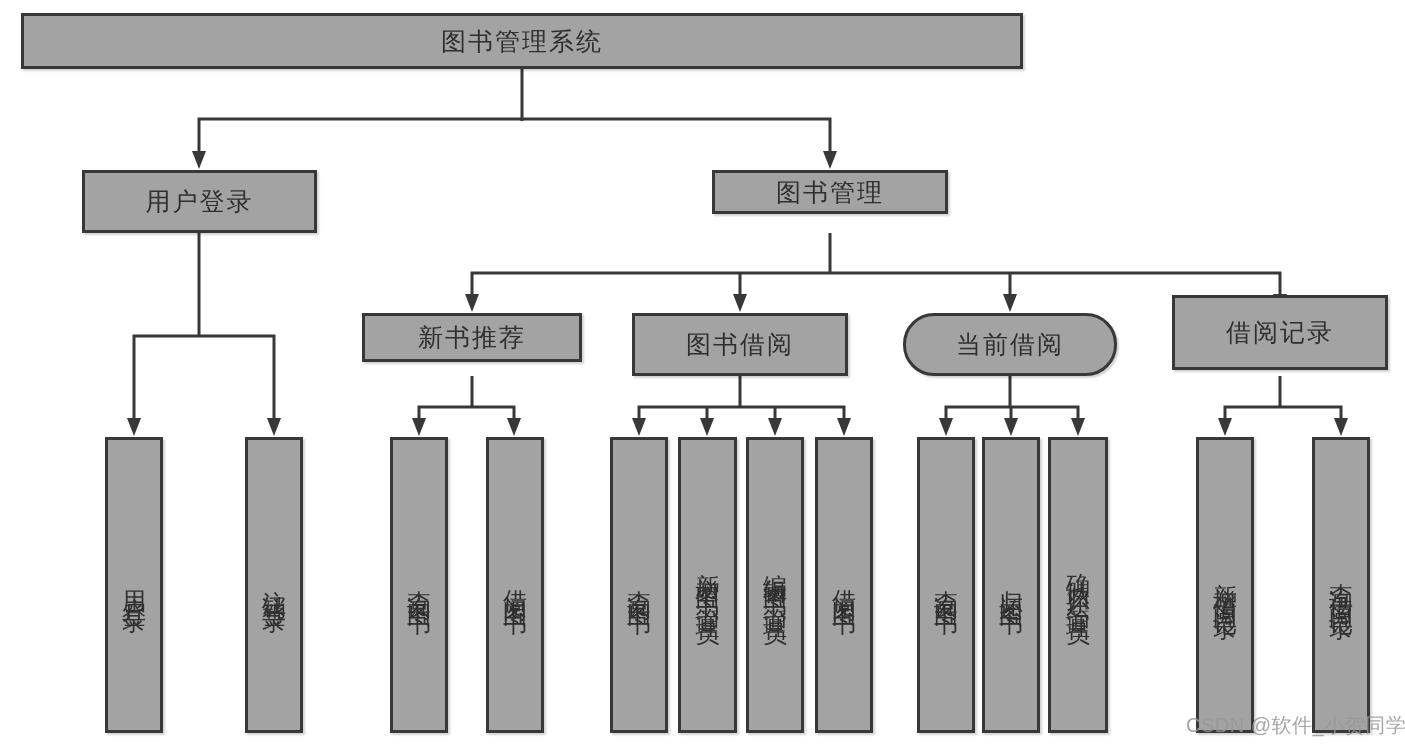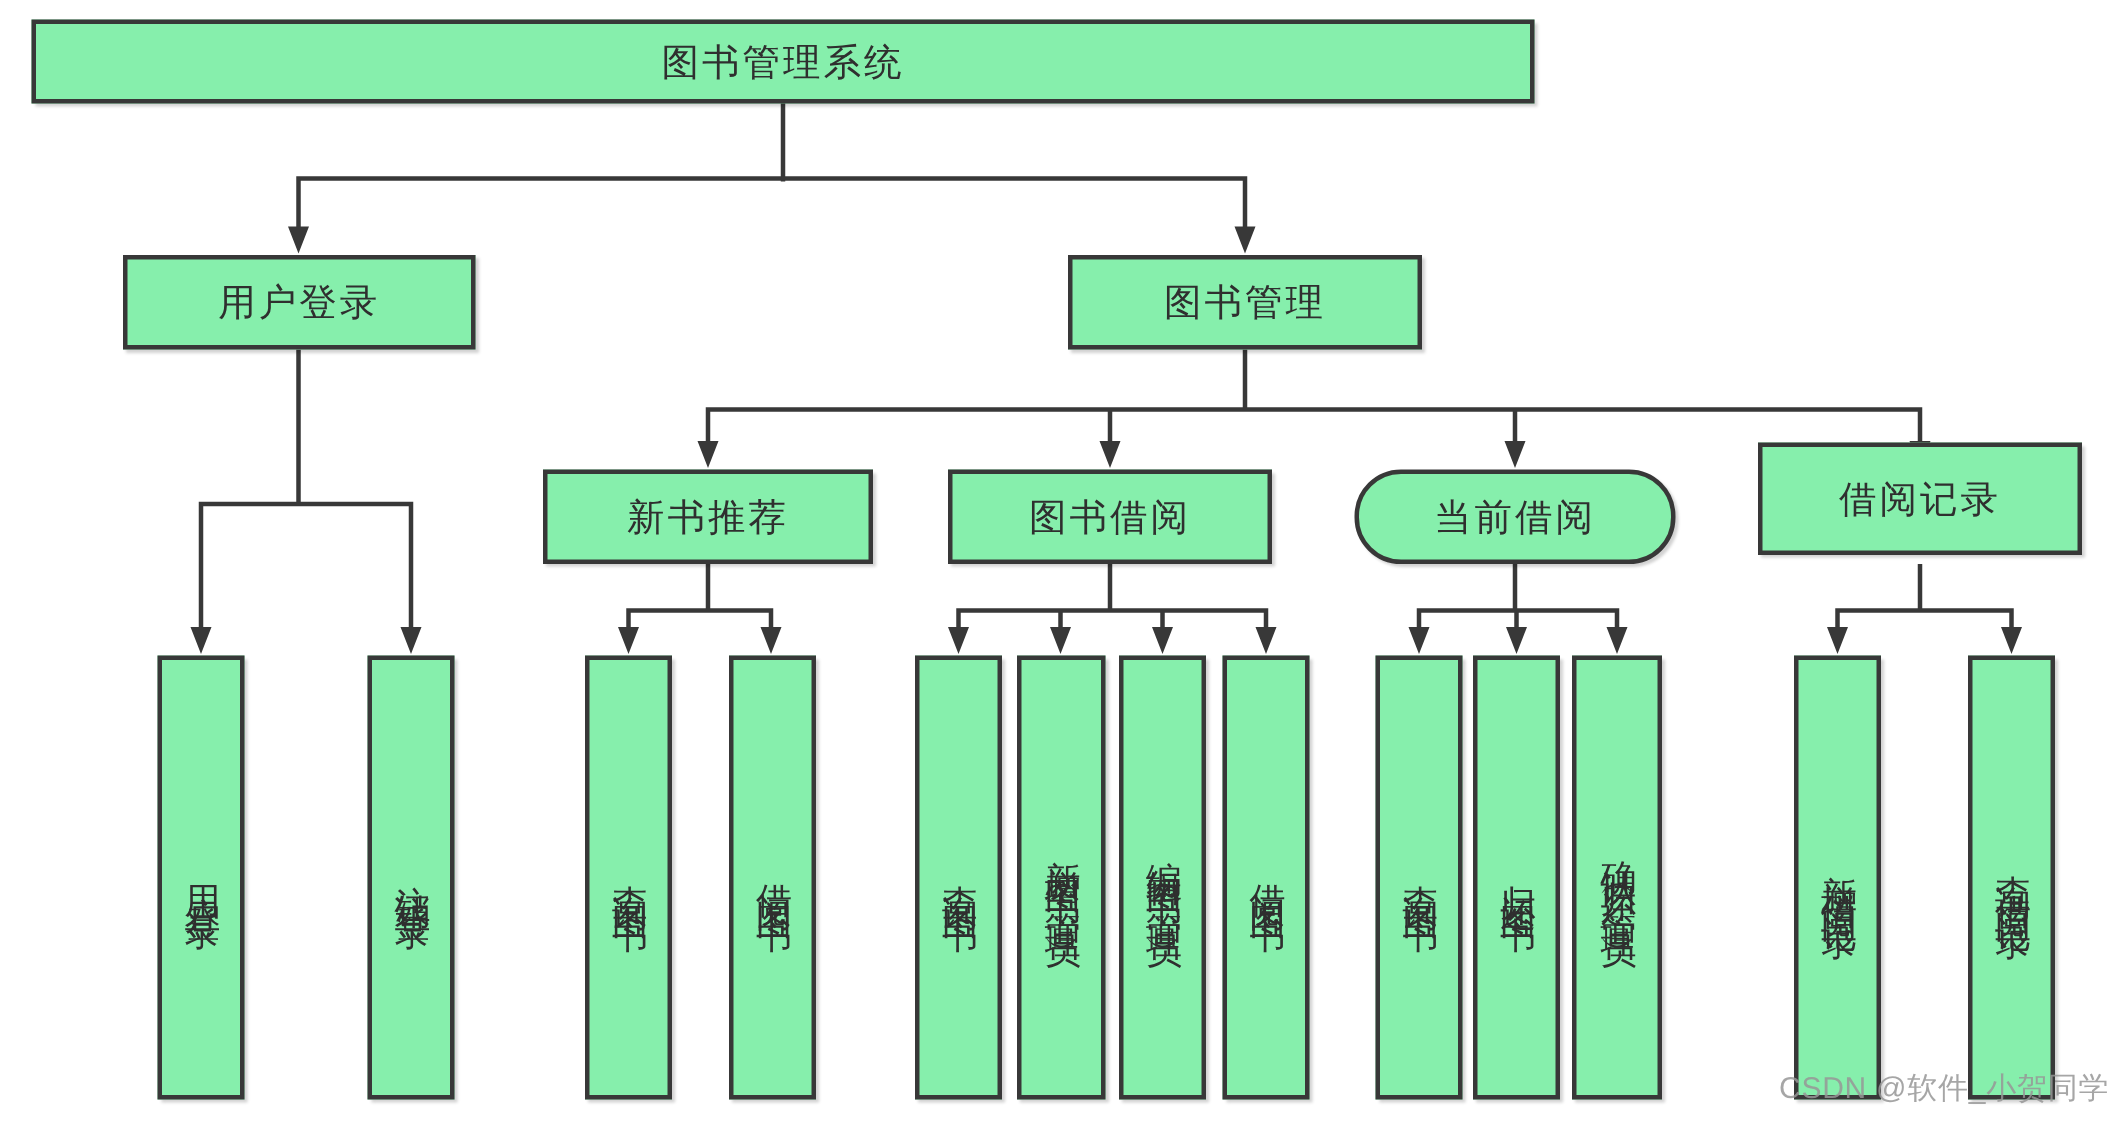--- a/index.html
+++ b/index.html
@@ -19,21 +19,21 @@
   }
   .connectors {
     position: absolute;
     left: 0;
     top: 0;
     z-index: 0;
   }
   .node {
     position: absolute;
     box-sizing: border-box;
-    background: #86efac;
+    background: #a3a3a3;
     border: 3px solid #383838;
     display: flex;
     align-items: center;
     justify-content: center;
     z-index: 1;
     box-shadow: 2px 2px 2px rgba(0,0,0,0.18);
     text-align: right;
   }
   .h-node .label {
     font-size: 25px;
@@ -106,25 +106,25 @@
              M1334 418 L1348 418 L1341 436 Z"></path>
   </svg>
 
   <div class="node h-node" style="left:21px; top:13px; width:1002px; height:56px;">
     <span class="label">图书管理系统</span>
   </div>
 
   <div class="node h-node" style="left:82px; top:170px; width:235px; height:63px;">
     <span class="label">用户登录</span>
   </div>
-  <div class="node h-node" style="left:712px; top:170px; width:236px; height:63px;">
+  <div class="node h-node" style="left:712px; top:170px; width:236px; height:44px;">
     <span class="label">图书管理</span>
   </div>
 
-  <div class="node h-node" style="left:362px; top:313px; width:220px; height:63px;">
+  <div class="node h-node" style="left:362px; top:313px; width:220px; height:49px;">
     <span class="label">新书推荐</span>
   </div>
   <div class="node h-node" style="left:632px; top:313px; width:216px; height:63px;">
     <span class="label">图书借阅</span>
   </div>
   <div class="node h-node" style="left:903px; top:313px; width:214px; height:63px;border-radius:31px;">
     <span class="label">当前借阅</span>
   </div>
   <div class="node h-node" style="left:1172px; top:295px; width:216px; height:75px;">
     <span class="label">借阅记录</span>

